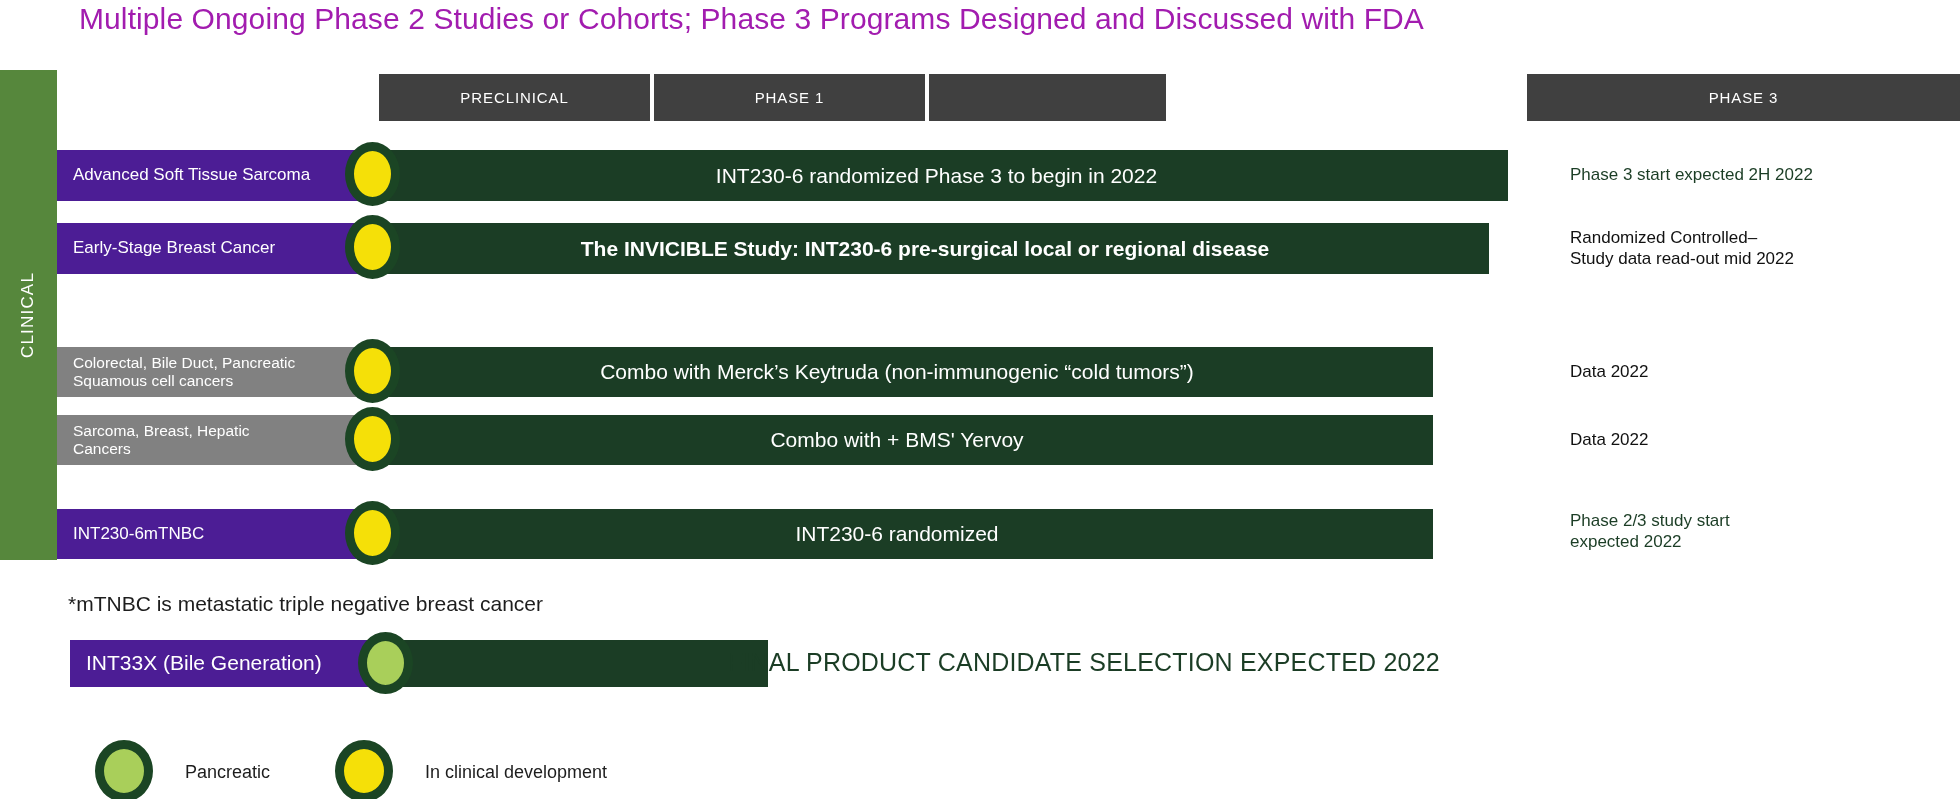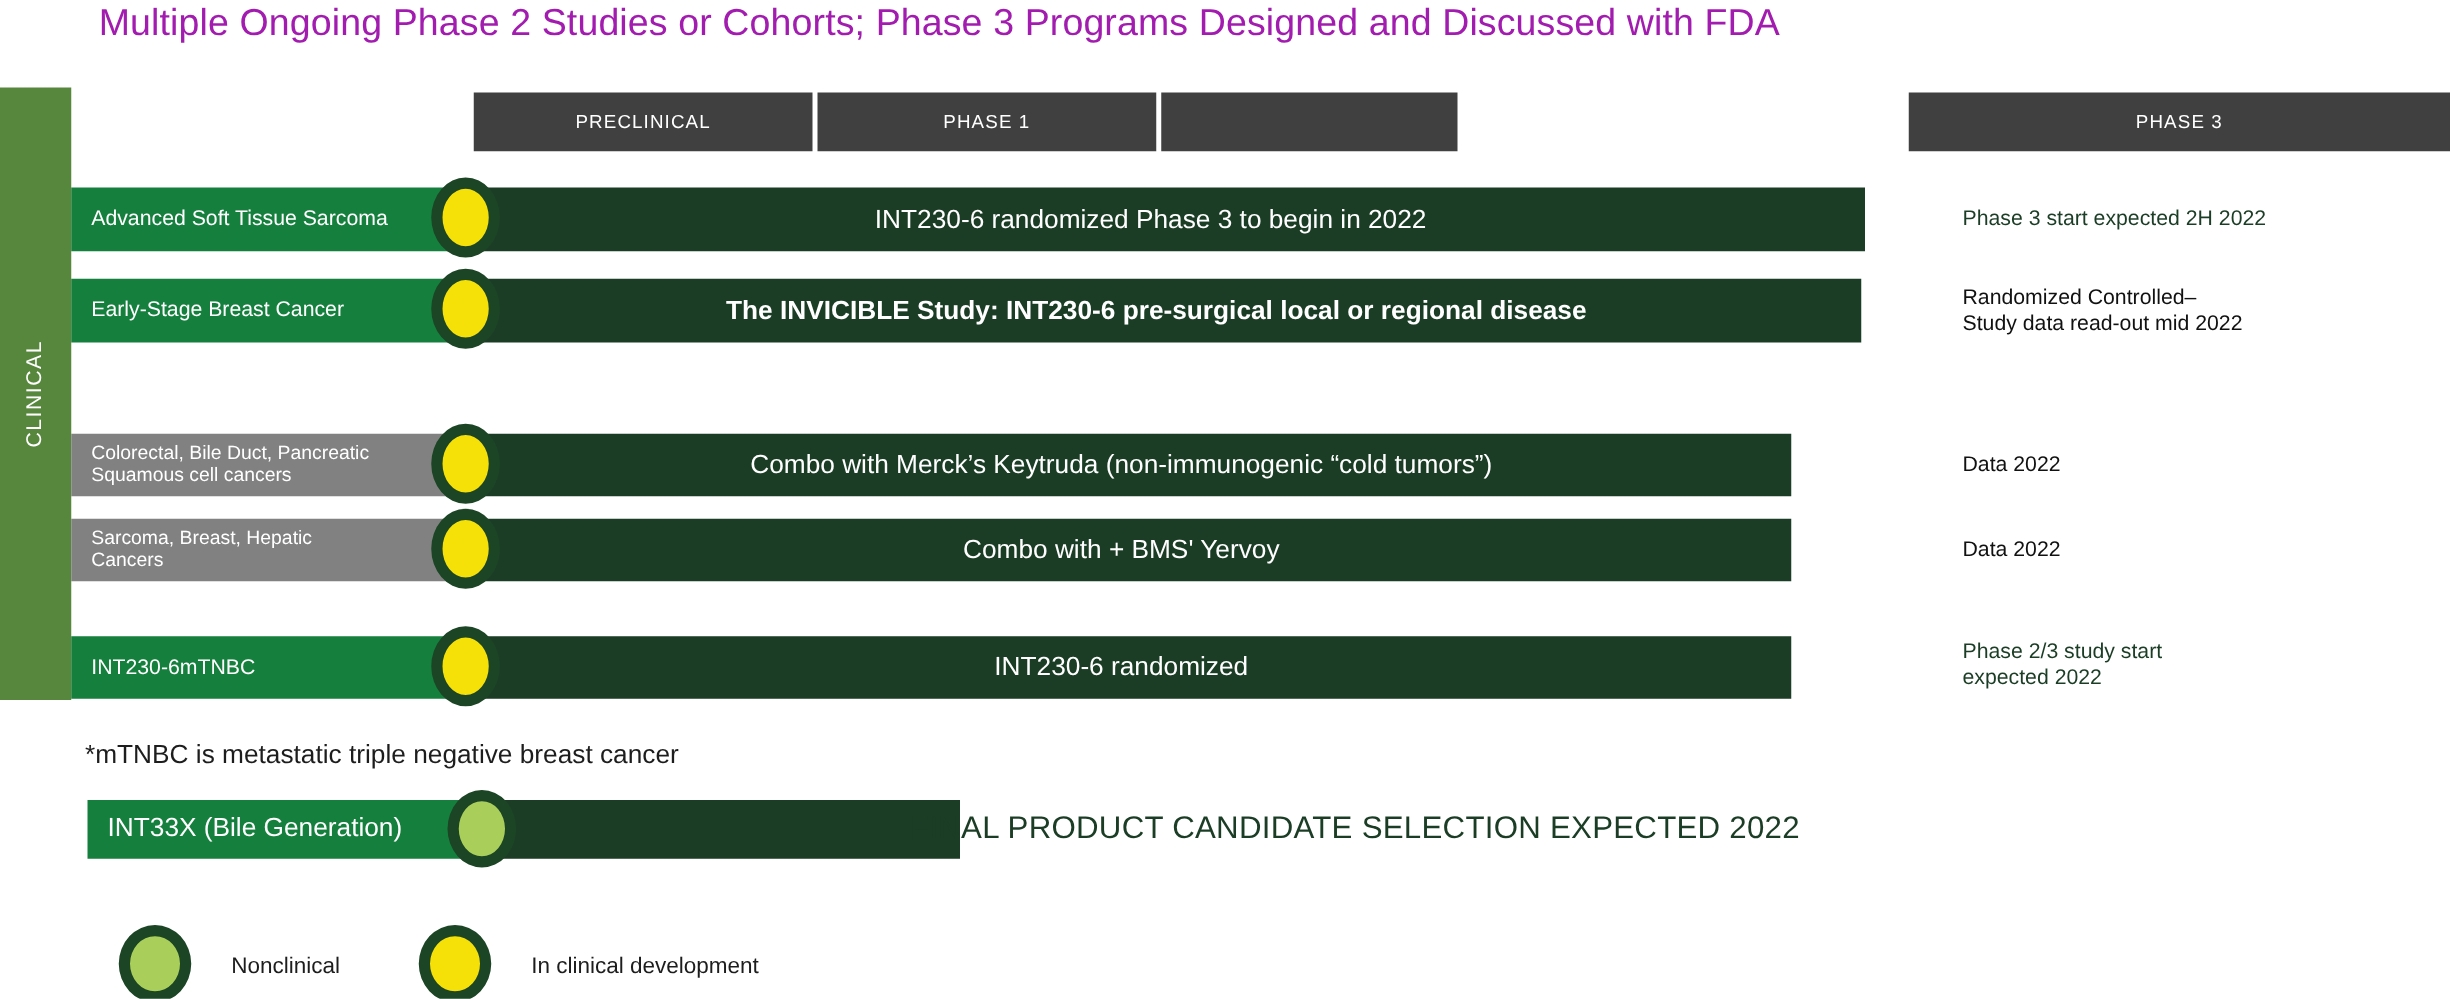--- a/index.html
+++ b/index.html
@@ -42,21 +42,21 @@
   .hdr.brand{background:#56873c;font-size:27px;letter-spacing:.2px;}
   .hdr.phase{background:#404040;font-size:15px;letter-spacing:.9px;}
 
   
   .row{position:absolute;}
   .lbl{
     position:absolute;top:0;left:0;height:100%;
     display:flex;align-items:center;box-sizing:border-box;
     padding-left:16px;color:#ffffff;font-size:17px;line-height:1.18;
   }
-  .lbl.green{background:#15803d;}
+  .lbl.green{background:#4c1d95;}
   .lbl.gray{background:#818181;}
   .lbl.gray .lbltxt{font-size:15.5px;}
   .bar{
     position:absolute;top:0;height:100%;
     background:#1b3d25;
     display:flex;align-items:center;justify-content:center;
     box-sizing:border-box;
   }
   .bartxt{
     color:#ffffff;font-size:21px;white-space:nowrap;
@@ -115,21 +115,21 @@
     </div>
   </div>
 
   <div class="hdr phase" style="left:379px;width:271px;">PRECLINICAL</div>
   <div class="hdr phase" style="left:654px;width:271px;">PHASE 1</div>
   <div class="hdr phase" style="left:1527px;width:433px;">PHASE 3</div>
 
   <div class="hdr phase" style="left:929px;width:237px;"></div>
 
   <div class="row" style="left:57px;top:150px;width:1447px;height:51px;">
-    <div class="bar" style="left:304px;width:1131px;align-items:center;">
+    <div class="bar" style="left:320px;width:1131px;align-items:center;">
       <div class="bartxt">INT230-6 randomized Phase 3 to begin in 2022</div>
     </div>
     <div class="lbl green" style="width:316px;">
       <div class="lbltxt">Advanced Soft Tissue Sarcoma</div>
     </div>
     <div class="dot clinical" style="left:288px;top:-8px;width:55px;height:64px;"></div>
   </div>
   <div class="note green" style="top:150px;height:51px;display:flex;align-items:center;">Phase 3 start expected 2H 2022</div>
 
   <div class="row" style="left:57px;top:223px;width:1432px;height:51px;">
@@ -186,20 +186,20 @@
     <div class="bar" style="left:316px;width:382px;"></div>
     <div class="lbl green" style="width:316px;">
       <div class="lbltxt" style="font-size:21px;">INT33X (Bile Generation)</div>
     </div>
     <div class="dot nonclinical" style="left:288px;top:-8px;width:55px;height:62px;"></div>
   </div>
   <div class="nextgen-note">FINAL PRODUCT CANDIDATE SELECTION EXPECTED 2022</div>
 
   <div class="legend-item" style="left:95px;top:740px;">
     <div class="legend-dot" style="left:0;top:0;background:#a9cf5a;"></div>
-    <div class="legend-txt" style="left:90px;top:22px;">Nonclinical</div>
+    <div class="legend-txt" style="left:90px;top:22px;">Pancreatic</div>
   </div>
   <div class="legend-item" style="left:335px;top:740px;">
     <div class="legend-dot" style="left:0;top:0;background:#f5e008;"></div>
     <div class="legend-txt" style="left:90px;top:22px;">In clinical development</div>
   </div>
 
 </div>
 
 </body></html>

